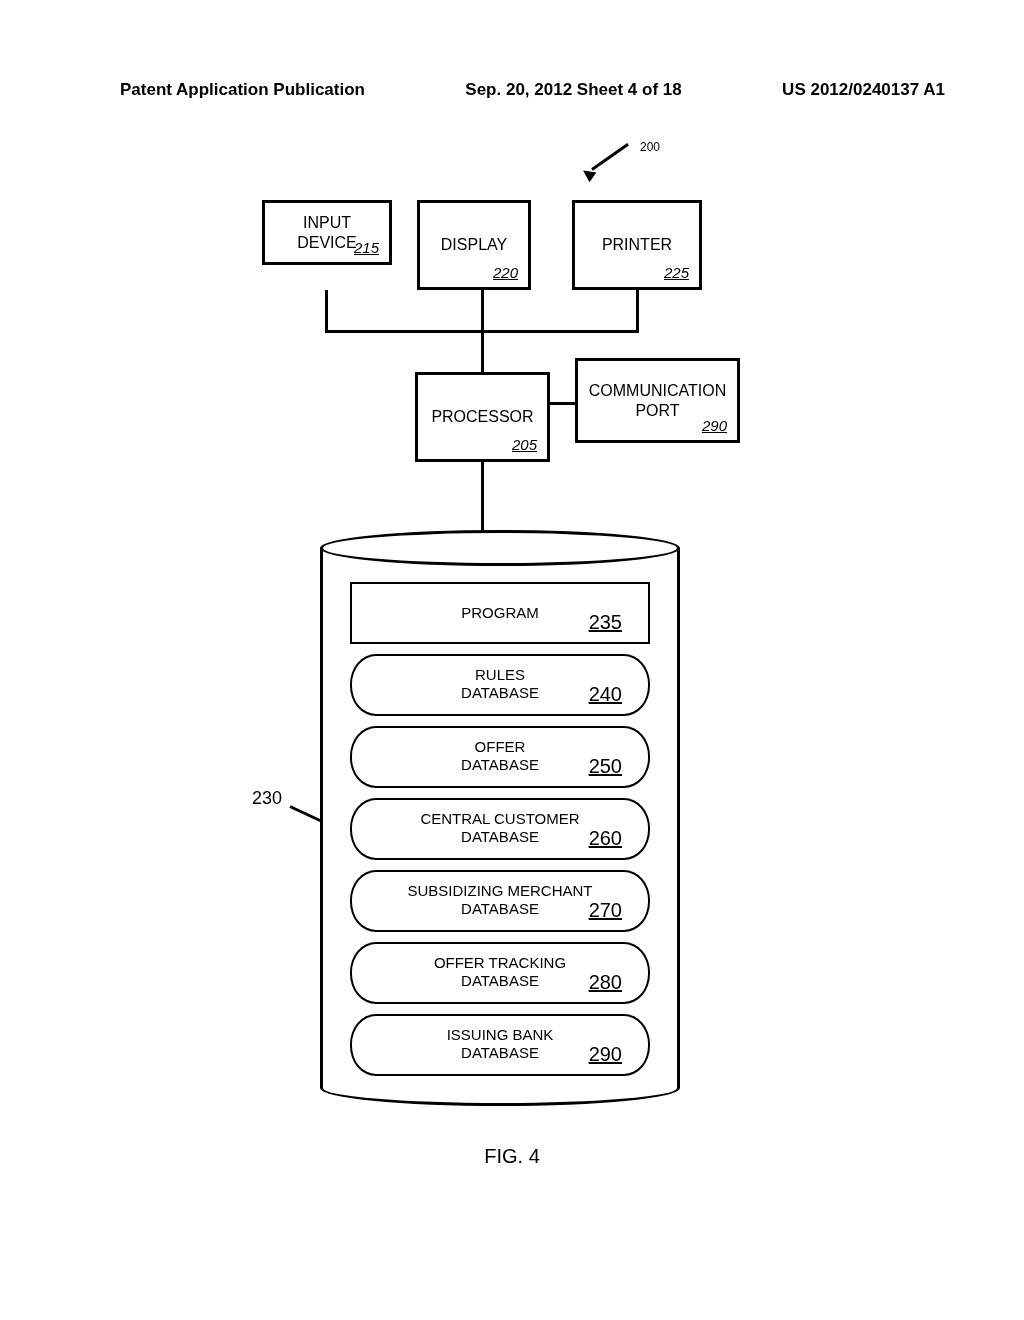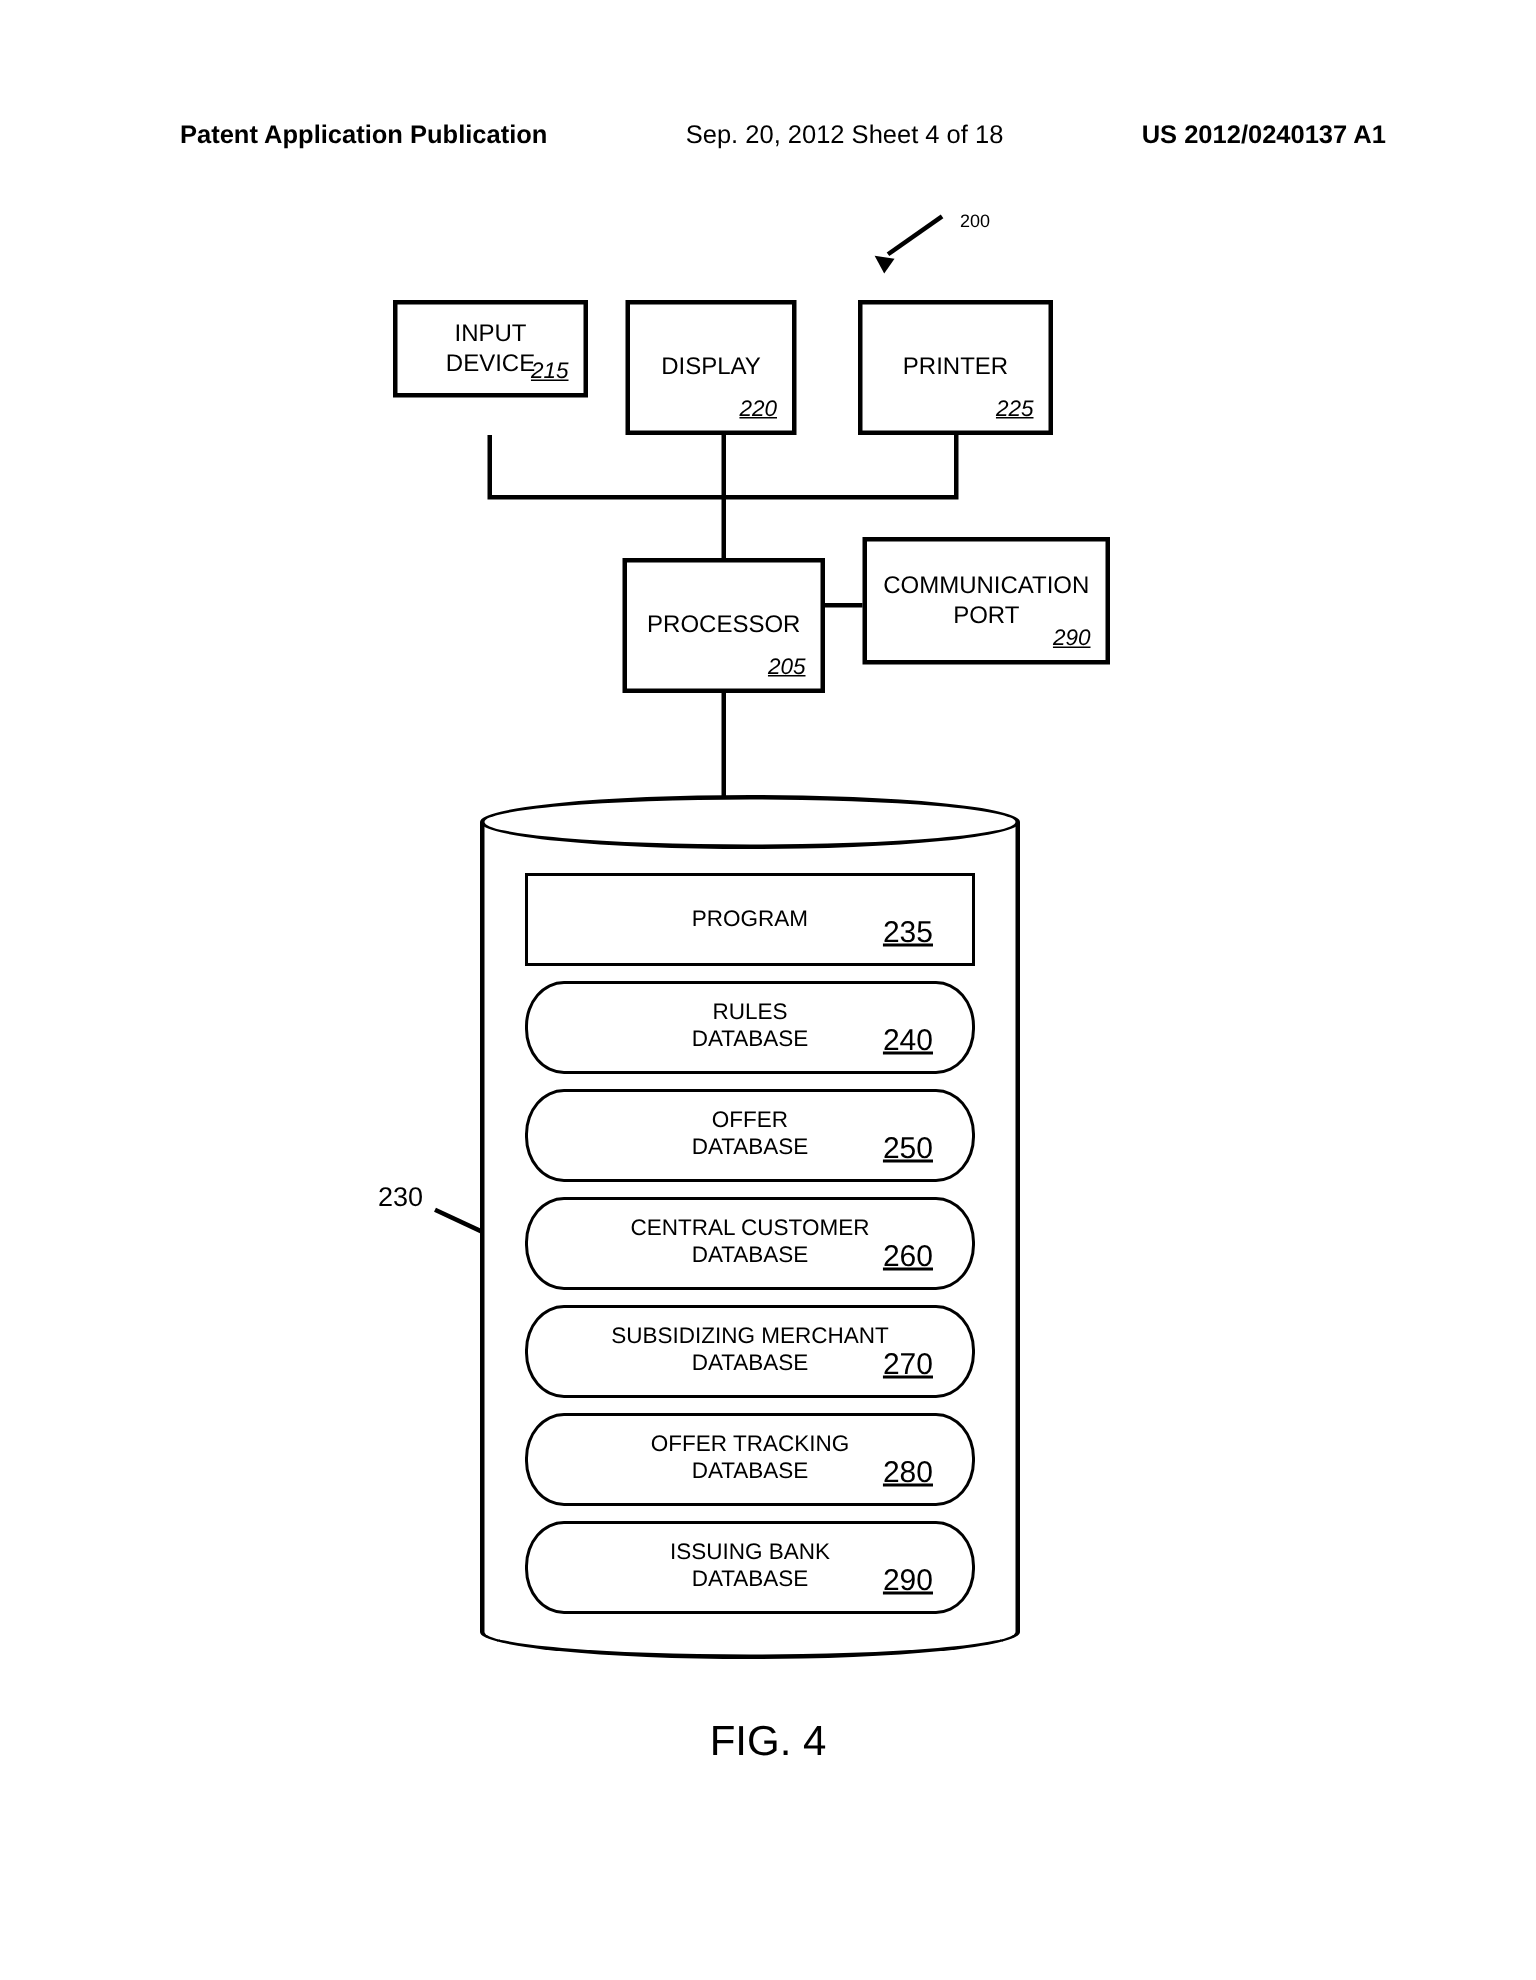--- a/index.html
+++ b/index.html
@@ -10,25 +10,25 @@
     font-family: Arial, Helvetica, sans-serif;
     position: relative;
   }
   .header {
     position: absolute;
     top: 80px;
     left: 0;
     width: 1024px;
     display: flex;
     justify-content: space-between;
-    padding: 0 100px 0 120px;
+    padding: 0 79px 0 120px;
     font-size: 17px;
   }
   .header .left { font-weight: bold; }
-  .header .center { font-weight: normal; }
+  .header .center { font-weight: bold; }
   .header .right { font-weight: bold; }
 
   .diagram {
     position: absolute;
     top: 140px;
     left: 0;
     width: 1024px;
     height: 980px;
   }
 
@@ -146,21 +146,21 @@
   .arrowhead {
     position: absolute;
     width: 0; height: 0;
     border-style: solid;
   }
 
   .fig-label {
     position: absolute;
     left: 0; width: 1024px;
     text-align: center;
-    font-size: 28px;
+    font-size: 20px;
     font-weight: 500;
     top: 1005px;
   }
 
   
   #lead200-line {
     position: absolute;
     left: 592px; top: 28px;
     width: 44px; height: 3px;
     background: #000;

